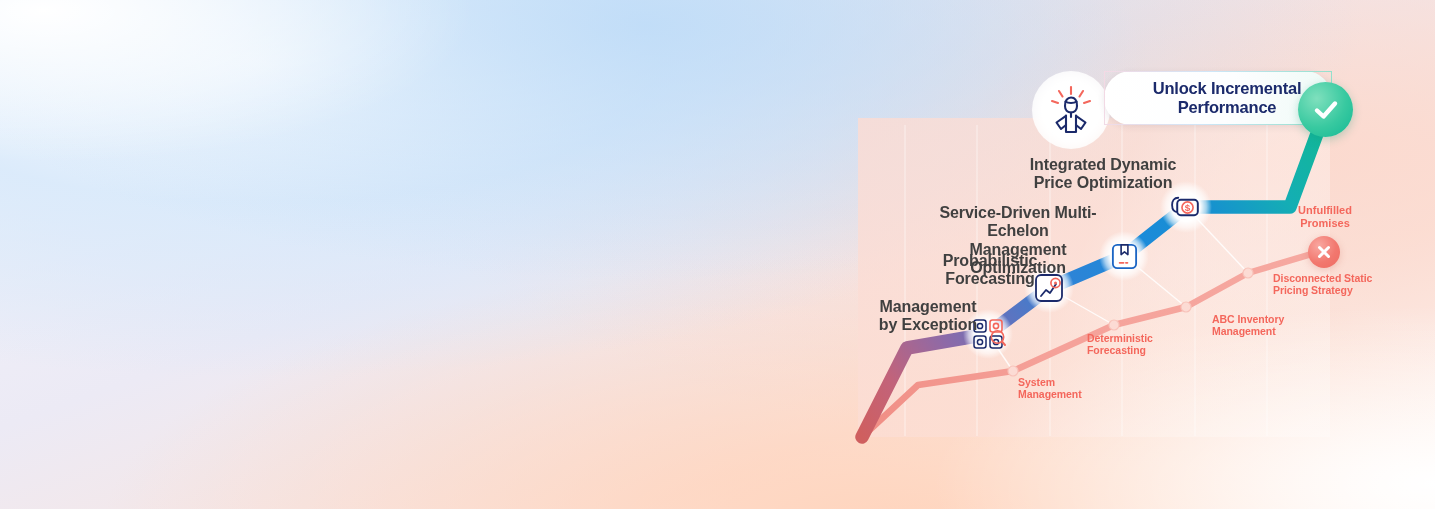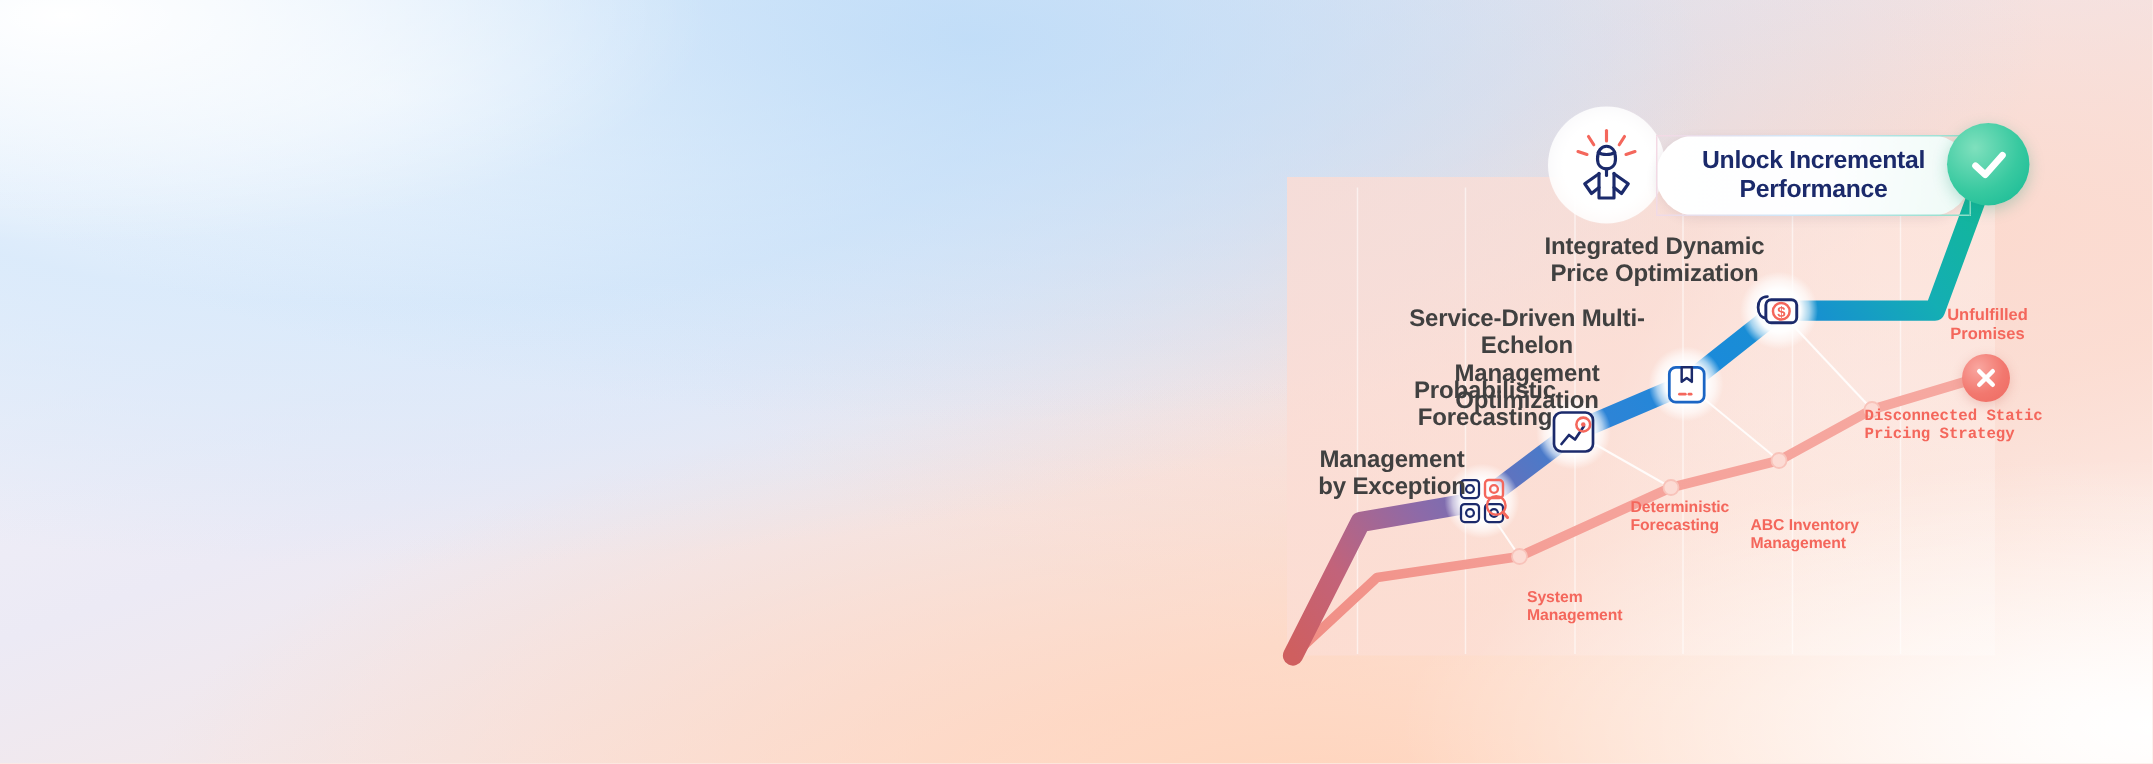--- a/index.html
+++ b/index.html
@@ -249,21 +249,21 @@
         <path d="M20.5 17.5 C23 19.5 29 19.5 31.5 17.5"></path>
         <line x1="26" y1="28.5" x2="26" y2="33"></line>
         <path d="M21 31.5 L21 48 L31 48 L31 31.5"></path>
         <path d="M21 31.8 L11.5 38.5 L16 45 L21 41"></path>
         <path d="M31 31.8 L40.5 38.5 L36 45 L31 41"></path>
       </g>
     </svg>
   </div>
 
   
-  <div class="pill" style="left:1104px;top:90px;width:208px;height:52px;">
+  <div class="pill" style="left:1104px;top:71px;width:208px;height:52px;padding-left:18px;">
     <span style="white-space:pre-line;">Unlock Incremental
 Performance</span>
   </div>
 
   
   <div class="check-badge" style="left:1298px;top:82px;width:55px;height:55px;">
     <svg width="30" height="30" viewBox="0 0 30 30">
       <polyline points="6,15.5 12.5,21.5 24,8.5" fill="none" stroke="#ffffff" stroke-width="4.4" stroke-linecap="round" stroke-linejoin="round"></polyline>
     </svg>
   </div>
@@ -285,28 +285,28 @@
   <div class="lbl lbl-blue ta-c" style="left:920px;top:204px;width:196px;">Service-Driven Multi-Echelon
 Management Optimization</div>
 
   <div class="lbl lbl-blue ta-c" style="left:926px;top:252px;width:128px;">Probabilistic
 Forecasting</div>
 
   <div class="lbl lbl-blue ta-c" style="left:868px;top:298px;width:120px;">Management
 by Exception</div>
 
   
-  <div class="lbl lbl-red ta-l" style="left:1018px;top:392px;width:110px;">System
+  <div class="lbl lbl-red ta-l" style="left:1018px;top:376px;width:110px;">System
 Management</div>
 
   <div class="lbl lbl-red ta-l" style="left:1087px;top:332px;width:110px;">Deterministic
 Forecasting</div>
 
-  <div class="lbl lbl-red ta-l" style="left:1167px;top:313px;width:120px;margin-top:31px;">ABC Inventory
+  <div class="lbl lbl-red ta-l" style="left:1212px;top:313px;width:120px;">ABC Inventory
 Management</div>
 
-  <div class="lbl lbl-red ta-l" style="left:1243px;top:272px;width:130px;font-family:Liberation Mono, monospace;">Disconnected Static
+  <div class="lbl lbl-red ta-l" style="left:1273px;top:272px;width:130px;">Disconnected Static
 Pricing Strategy</div>
 
   <div class="lbl lbl-red-big ta-c" style="left:1265px;top:204px;width:120px;">Unfulfilled
 Promises</div>
 
 </div>
 
 </body></html>

